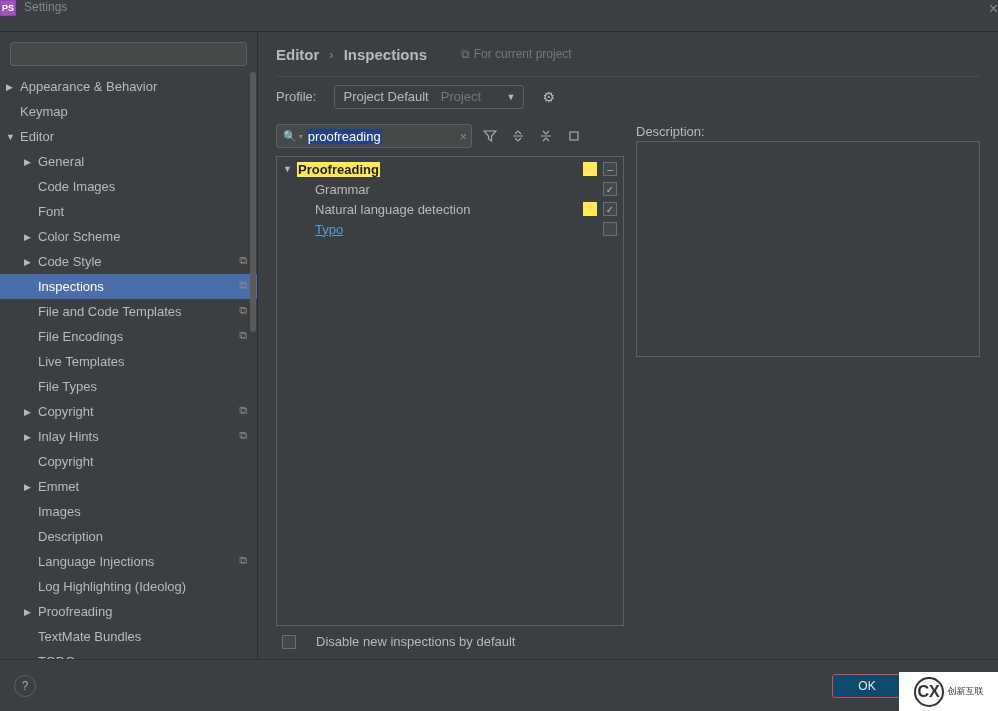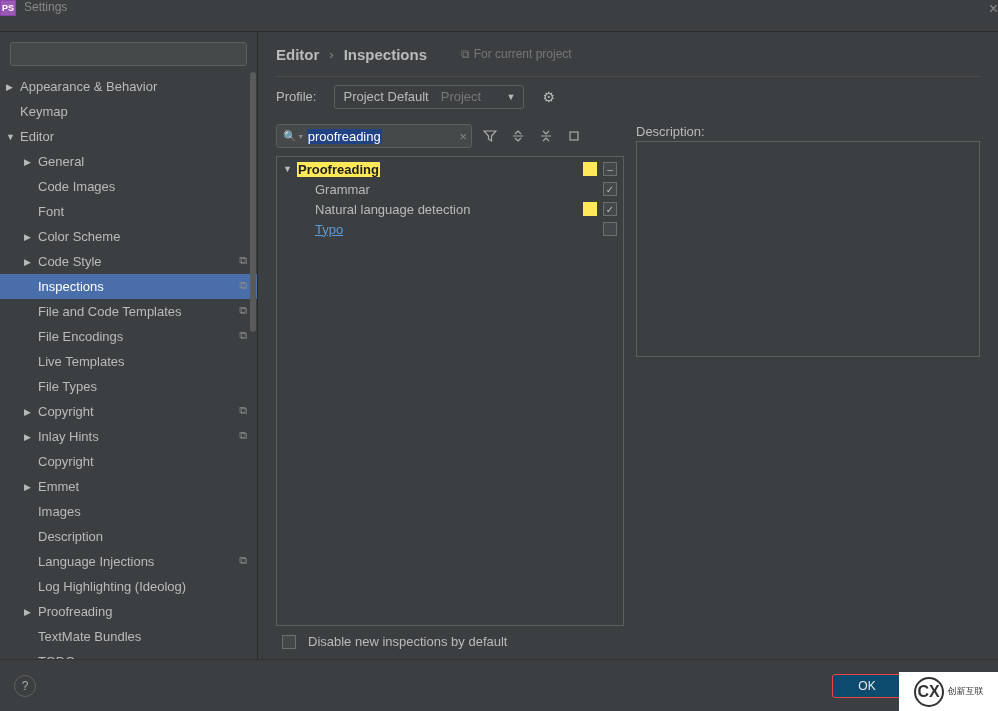--- a/index.html
+++ b/index.html
@@ -49,21 +49,21 @@
 .insp-row.d2 { padding-left: 38px; }
 .insp-row .lbl { color: #bababa; }
 .insp-row .lbl.bold { font-weight: 700; color:#1e1e1e; }
 .insp-row .lbl.link { color: #5b9dd9; text-decoration: underline; }
 .insp-row .hl { background: #ffe959; padding:0 1px; }
 .insp-row .sev { position:absolute; right:26px; width:14px; height:14px; background:#ffe959; }
 .insp-row .chk { position:absolute; right:6px; width:14px; height:14px; border:1px solid #6e6e6e; background:#43494a; display:flex; align-items:center; justify-content:center; font-size:10px; color:#bababa; }
 .insp-right { flex: 1; display:flex; flex-direction:column; }
 .desc-label { font-size:13px; color:#bababa; margin-bottom:2px; padding-top:2px; }
 .desc-box { height: 216px; border:1px solid #5e6060; background:#3c3f41; }
-.disable-row { display:flex; align-items:center; gap:12px; padding: 8px 0 10px 6px; font-size:13px; color:#bababa; }
+.disable-row { display:flex; align-items:center; gap:20px; padding: 8px 0 10px 6px; font-size:13px; color:#bababa; }
 .disable-row .chk { width:14px; height:14px; border:1px solid #6e6e6e; background:#43494a; }
 .button-bar { height: 52px; border-top:1px solid #323232; display:flex; align-items:center; padding: 0 14px; gap:12px; background:#3c3f41; }
 .button-bar .help { width:22px; height:22px; border:1px solid #5e6060; border-radius:11px; display:flex; align-items:center; justify-content:center; color:#aaa; font-size:12px; cursor:pointer; }
 .button-bar .spacer { flex:1; }
 .btn { min-width:70px; height:24px; border-radius:3px; display:flex; align-items:center; justify-content:center; font-size:12px; cursor:pointer; }
 .btn.primary { background:#0c4a6e; border:1px solid #ef4444; color:#e8e8e8; }
 .btn.secondary { background:#4c5052; border:1px solid #5e6060; color:#bababa; }
 .logo-overlay { position:absolute; right:0; bottom:0; width:99px; height:39px; background:#fff; display:flex; align-items:center; justify-content:center; }
 .logo-overlay .circ { width:30px; height:30px; border:2px solid #333; border-radius:50%; display:flex; align-items:center; justify-content:center; font-size:16px; font-weight:bold; color:#333; }
 .logo-overlay .txt { font-size:9px; color:#333; margin-left:4px; }

